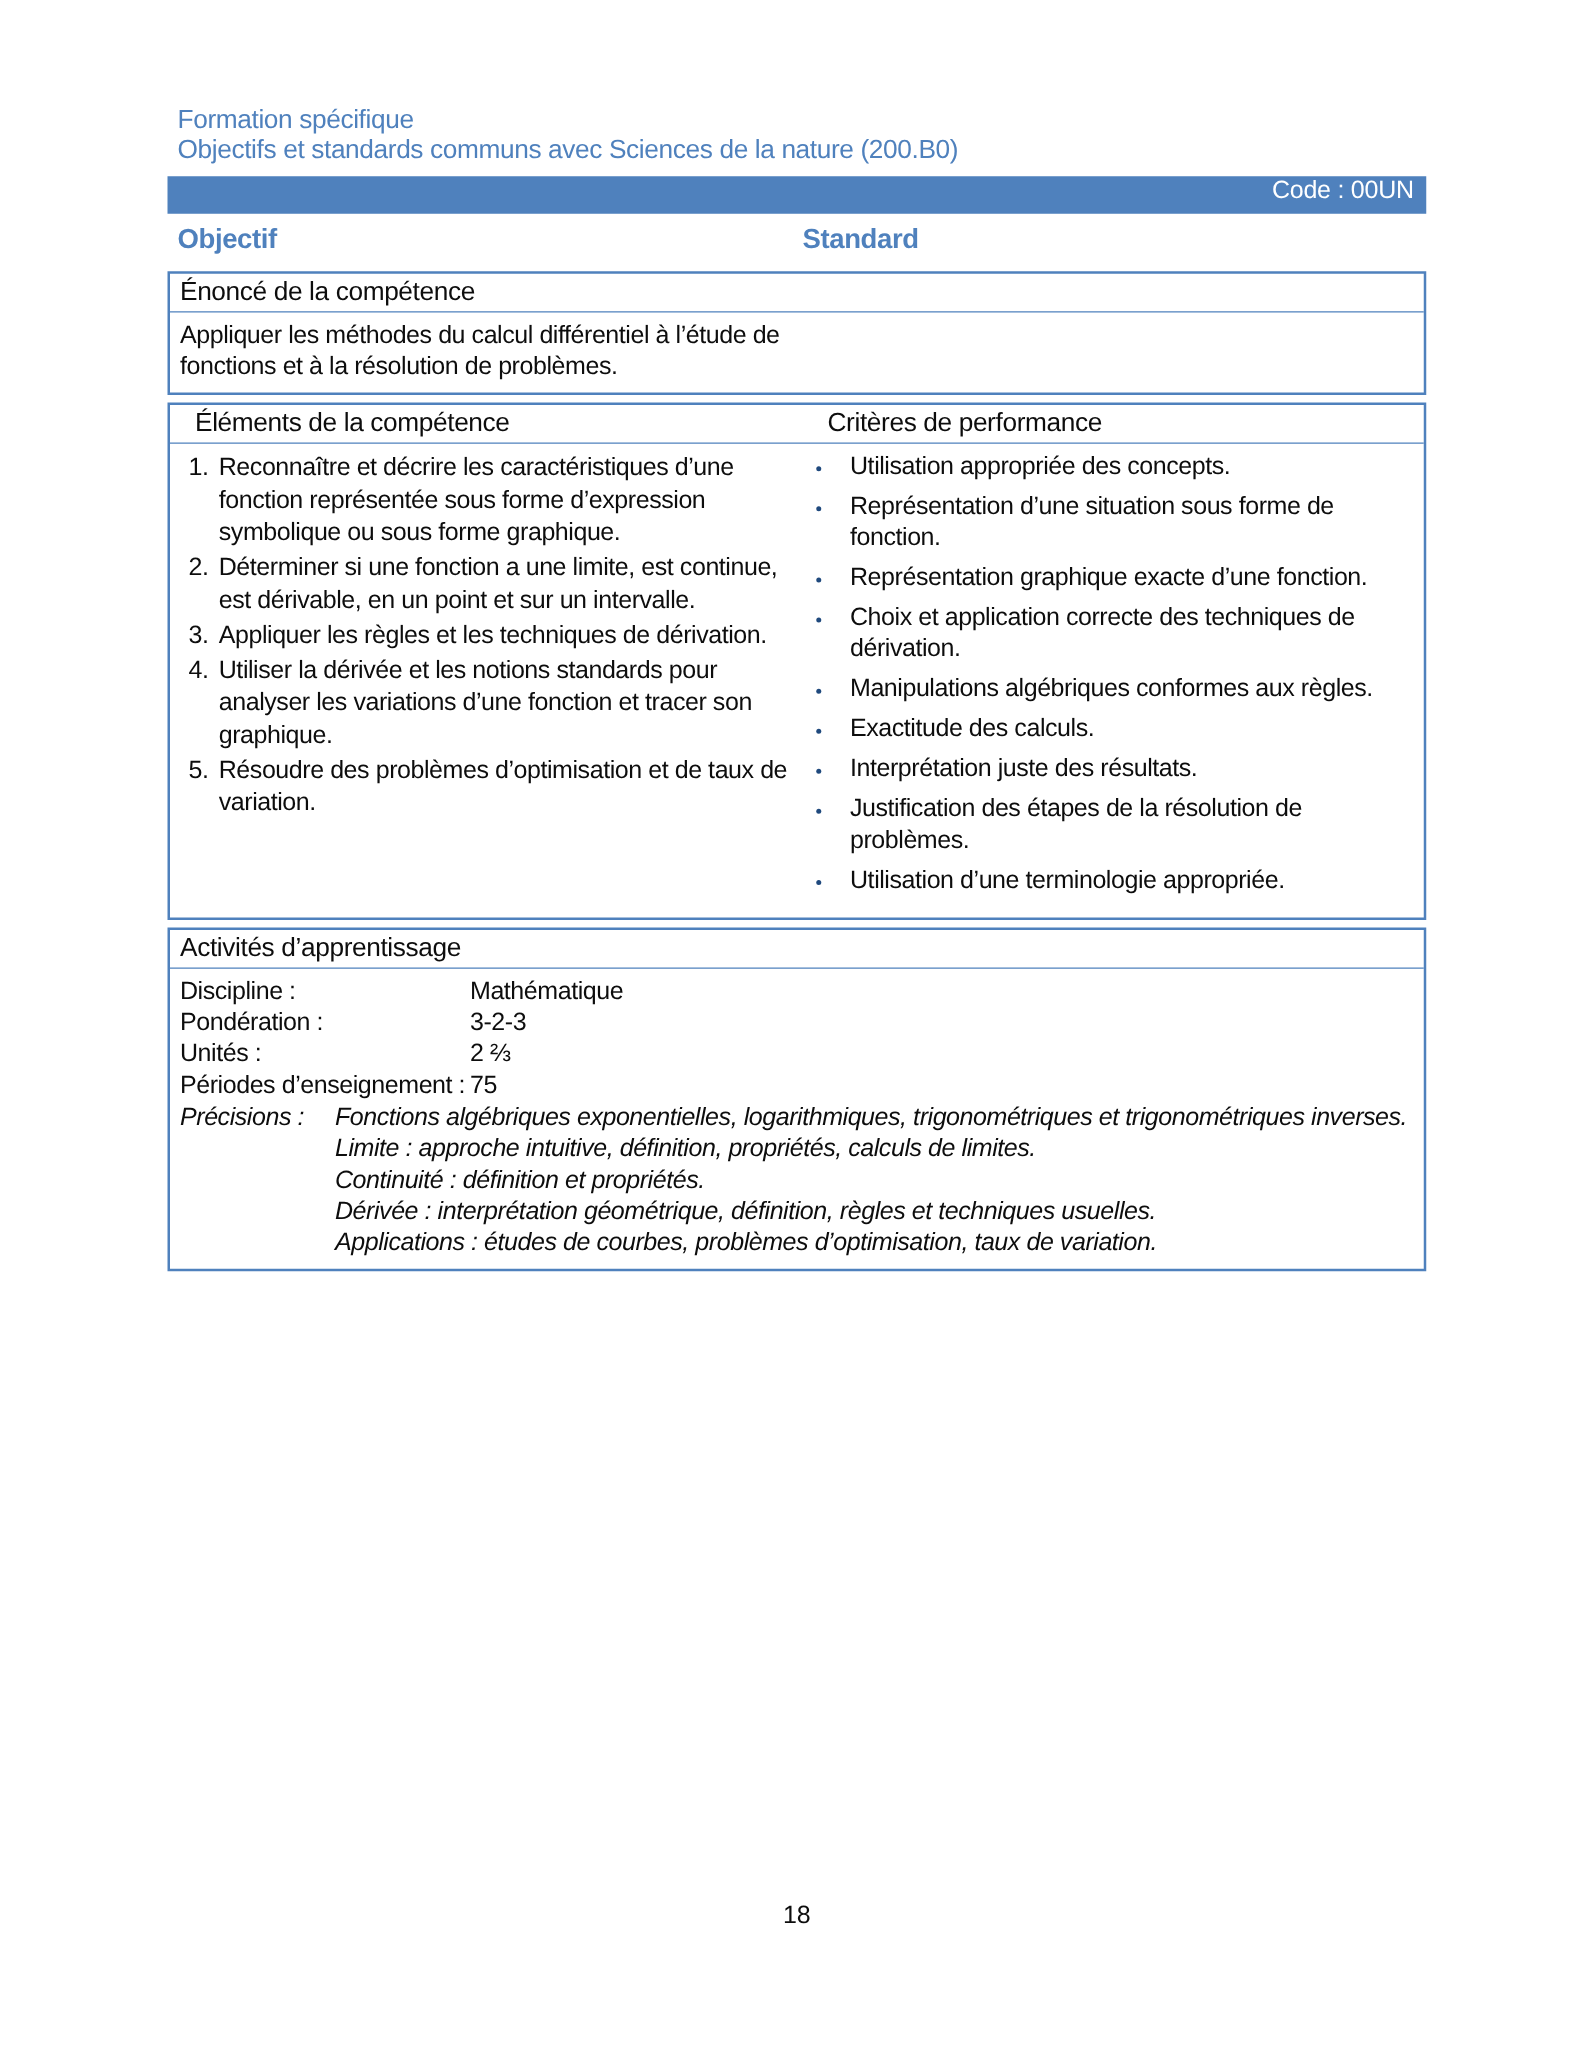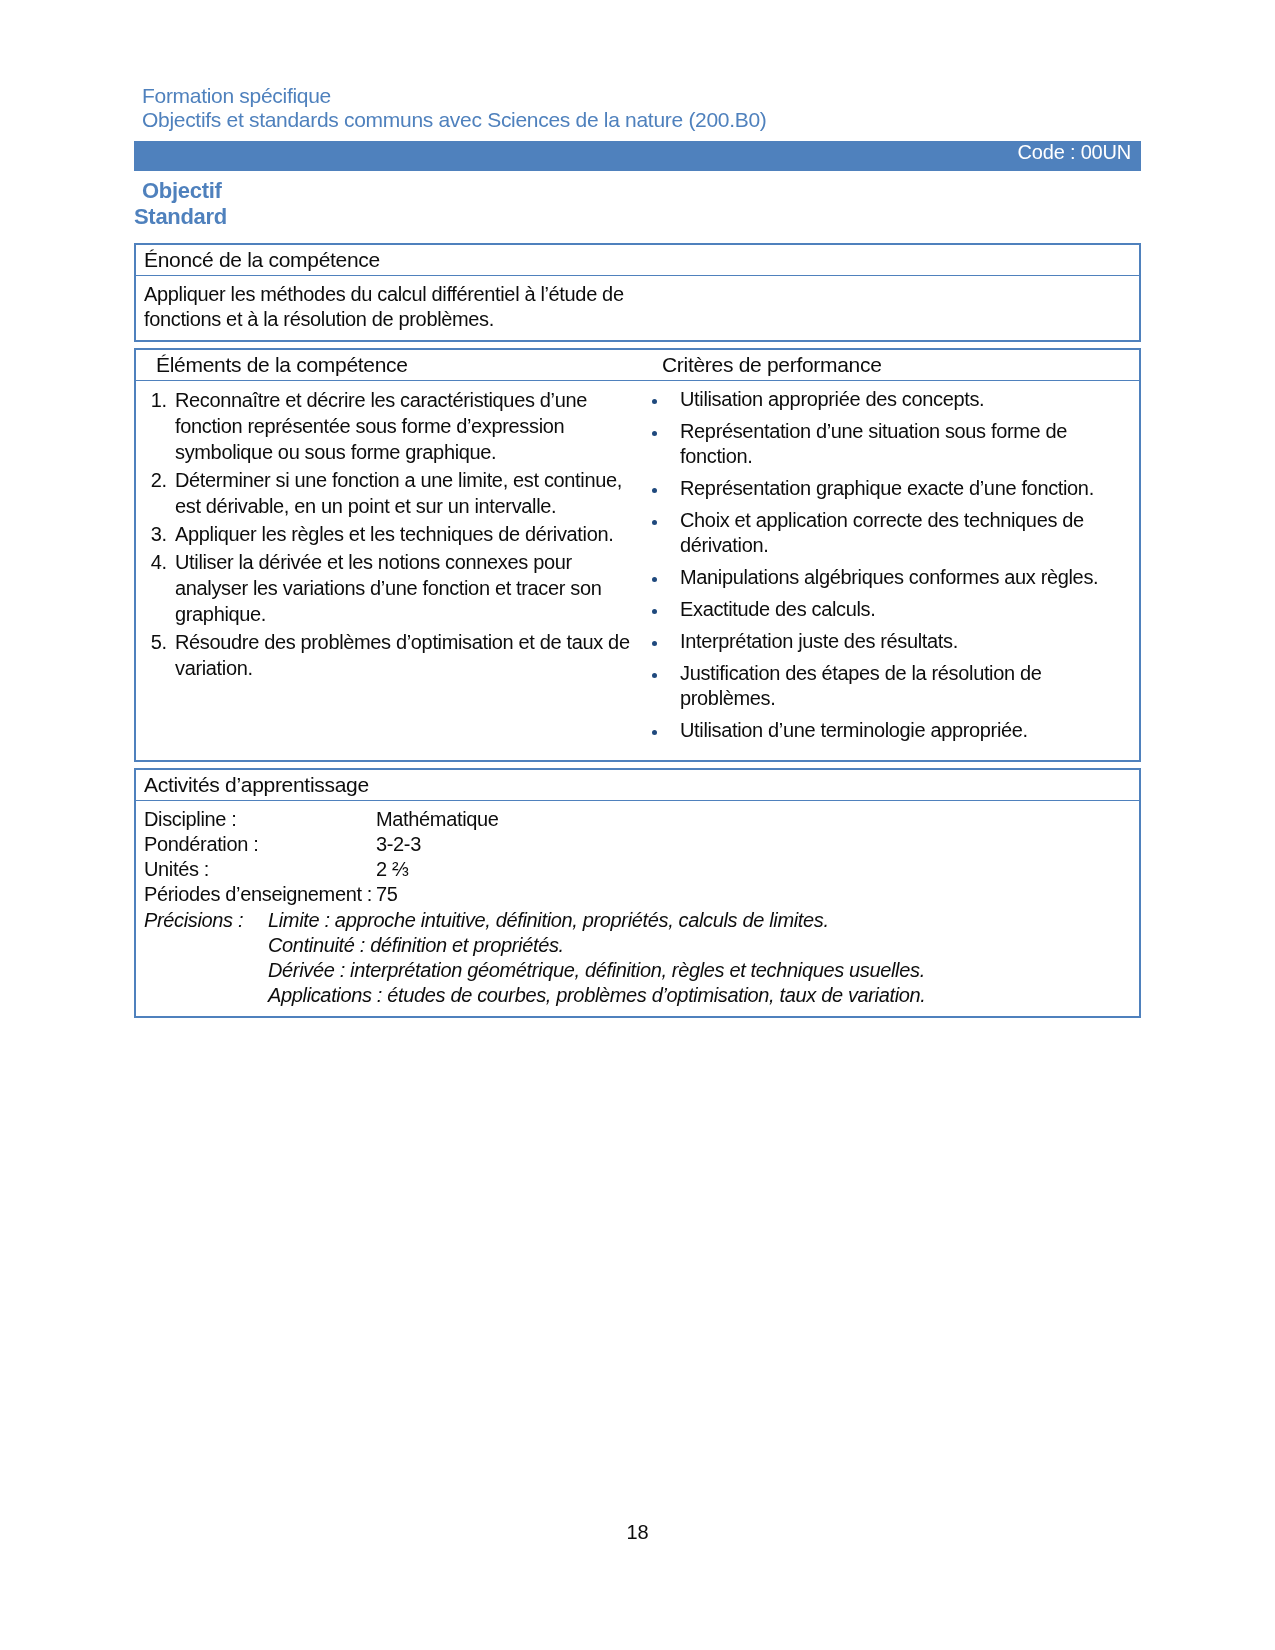--- a/index.html
+++ b/index.html
@@ -36,21 +36,20 @@
     display:flex;
     justify-content:flex-end;
     padding-right:10px;
     box-sizing:border-box;
   }
   
   .col-titles {
     display:flex;
     margin-top:7px;
     margin-bottom:13px;
-    flex-direction:column;
   }
   .col-titles .left-title  { width:508px; padding-left:8px; box-sizing:border-box; }
   .col-titles .title-text {
     color:#4f81bd;
     font-weight:bold;
     font-size:22px;
     letter-spacing:-0.3px;
   }
   
   .tbl {
@@ -146,21 +145,21 @@
     <div class="comp-body">
       <div class="comp-left">
         <ol class="elements">
 
             <li>Reconnaître et décrire les caractéristiques d’une fonction représentée sous forme d’expression symbolique ou sous forme graphique.</li>
 
             <li>Déterminer si une fonction a une limite, est continue, est dérivable, en un point et sur un intervalle.</li>
 
             <li>Appliquer les règles et les techniques de dérivation.</li>
 
-            <li>Utiliser la dérivée et les notions connexes pour analyser les variations d’une fonction et tracer son graphique.</li>
+            <li>Utiliser la dérivée et les notions standards pour analyser les variations d’une fonction et tracer son graphique.</li>
 
             <li>Résoudre des problèmes d’optimisation et de taux de variation.</li>
           </ol>
       </div>
       <div class="comp-right">
         <ul class="criteres">
 
             <li>Utilisation appropriée des concepts.</li>
 
             <li>Représentation d’une situation sous forme de fonction.</li>
@@ -205,20 +204,21 @@
 
           <div class="act-row">
             <div class="act-label">Périodes d’enseignement :</div>
             <div class="act-value">75</div>
           </div>
         </div>
       <div class="prec-row">
         <div class="prec-label">Précisions :</div>
         <div class="prec-value">
 
+            <div>Fonctions algébriques exponentielles, logarithmiques, trigonométriques et trigonométriques inverses.</div>
 
             <div>Limite : approche intuitive, définition, propriétés, calculs de limites.</div>
 
             <div>Continuité : définition et propriétés.</div>
 
             <div>Dérivée : interprétation géométrique, définition, règles et techniques usuelles.</div>
 
             <div>Applications : études de courbes, problèmes d’optimisation, taux de variation.</div>
           </div>
       </div>

